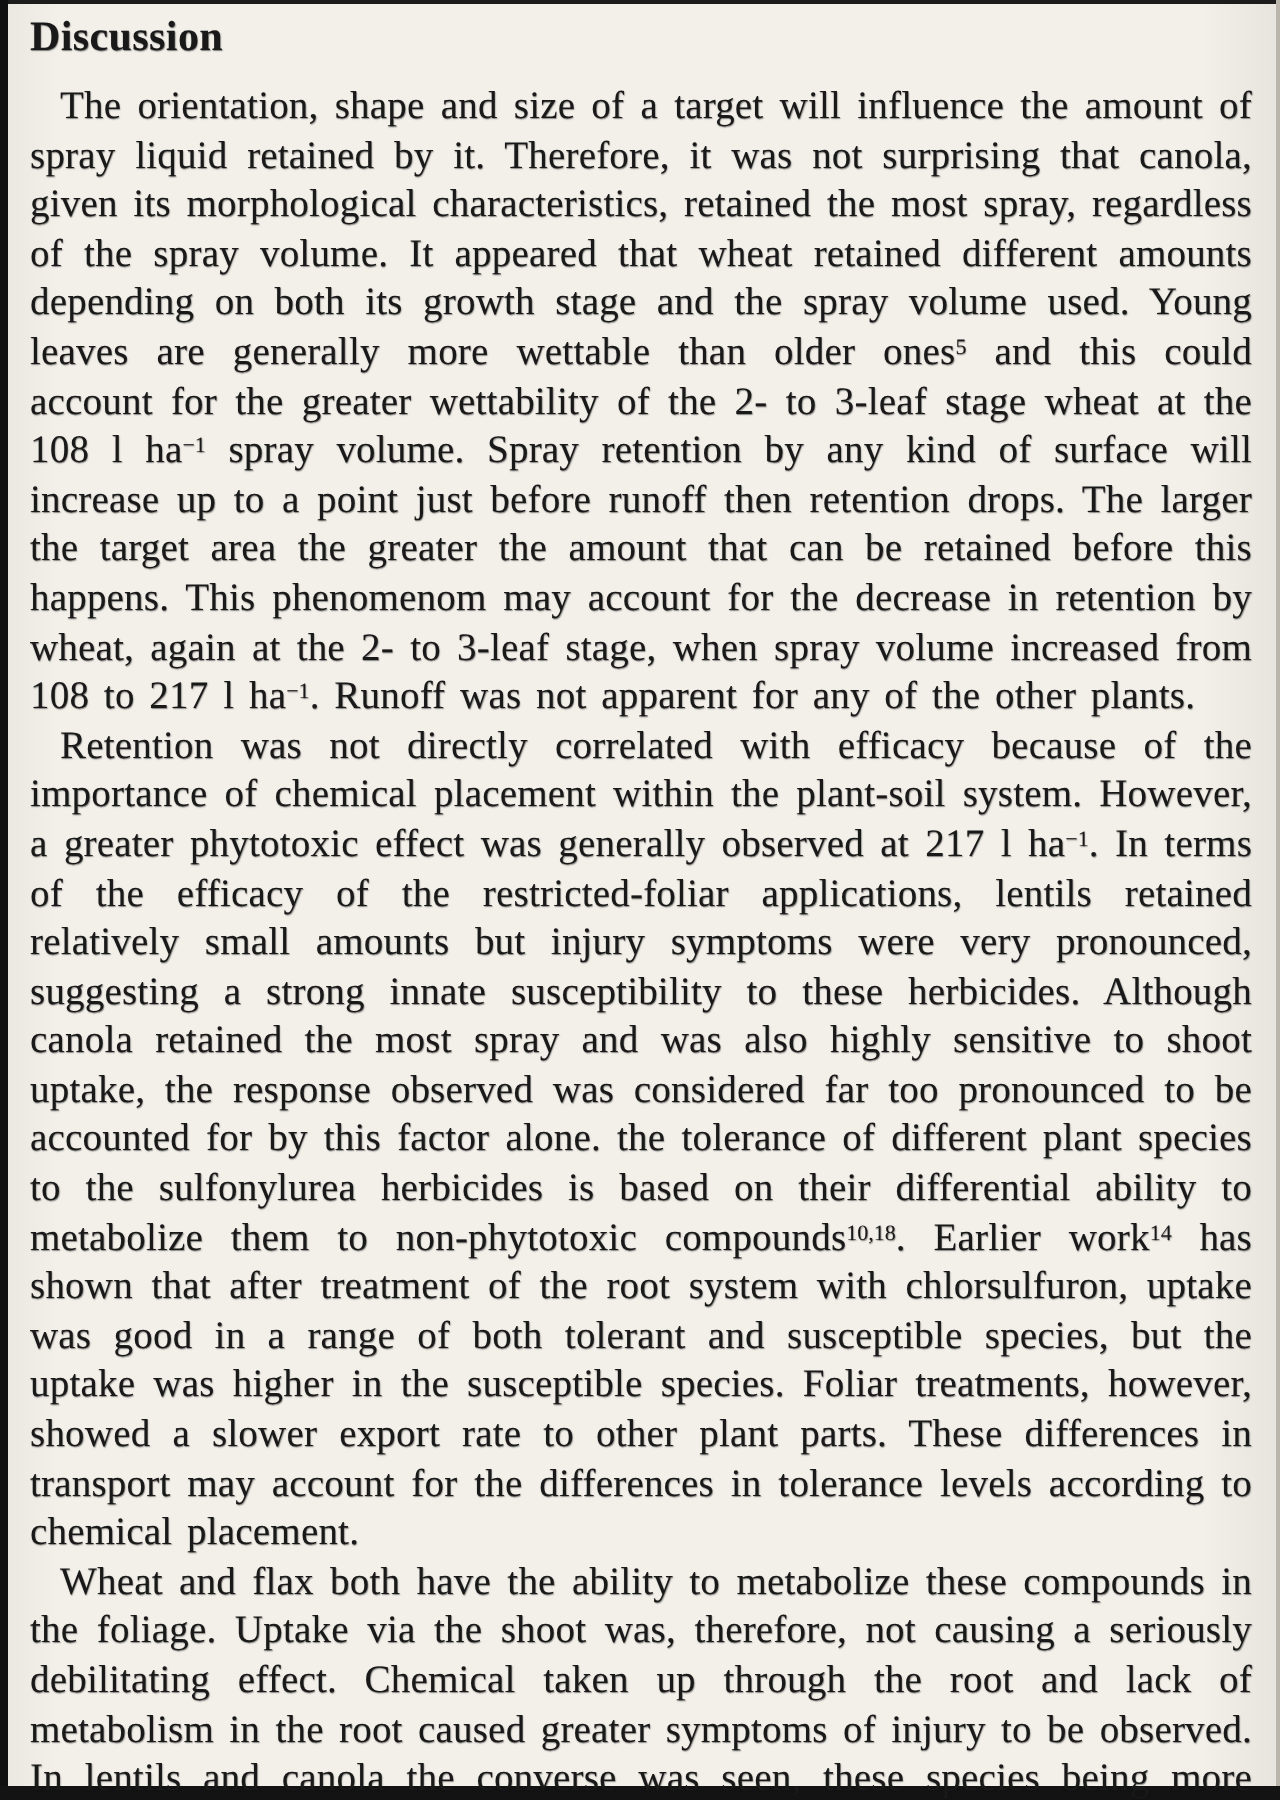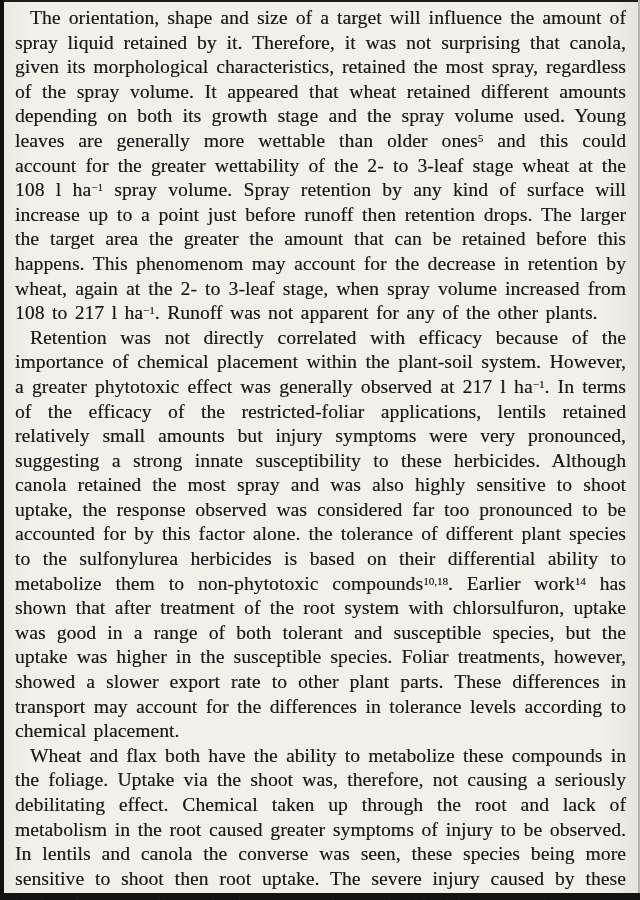--- a/index.html
+++ b/index.html
@@ -60,20 +60,21 @@
 <body>
 
 <div class="page" style="background: rgb(243, 240, 234); color: rgb(25, 25, 25);">
   <div class="scan-tint"></div>
   <div class="edge-top"></div>
   <div class="edge-left"></div>
   <div class="edge-right"></div>
   <div class="edge-bottom"></div>
 
   <div class="content">
+    <h1 class="heading">Discussion</h1>
     <div>
         <p class="para"><span>The orientation, shape and size of a target will influence the amount of spray liquid retained by it. Therefore, it was not surprising that canola, given its morphological characteristics, retained the most spray, regardless of the spray volume. It appeared that wheat retained different amounts depending on both its growth stage and the spray volume used. Young leaves are generally more wettable than older ones</span><sup>5</sup><span> and this could account for the greater wettability of the 2- to 3-leaf stage wheat at the 108 l ha</span><sup>−1</sup><span> spray volume. Spray retention by any kind of surface will increase up to a point just before runoff then retention drops. The larger the target area the greater the amount that can be retained before this happens. This phenomenom may account for the decrease in retention by wheat, again at the 2- to 3-leaf stage, when spray volume increased from 108 to 217 l ha</span><sup>−1</sup><span>. Runoff was not apparent for any of the other plants.</span></p>
         <p class="para"><span>Retention was not directly correlated with efficacy because of the importance of chemical placement within the plant-soil system. However, a greater phytotoxic effect was generally observed at 217 l ha</span><sup>−1</sup><span>. In terms of the efficacy of the restricted-foliar applications, lentils retained relatively small amounts but injury symptoms were very pronounced, suggesting a strong innate susceptibility to these herbicides. Although canola retained the most spray and was also highly sensitive to shoot uptake, the response observed was considered far too pronounced to be accounted for by this factor alone. the tolerance of different plant species to the sulfonylurea herbicides is based on their differential ability to metabolize them to non-phytotoxic compounds</span><sup>10,18</sup><span>. Earlier work</span><sup>14</sup><span> has shown that after treatment of the root system with chlorsulfuron, uptake was good in a range of both tolerant and susceptible species, but the uptake was higher in the susceptible species. Foliar treatments, however, showed a slower export rate to other plant parts. These differences in transport may account for the differences in tolerance levels according to chemical placement.</span></p>
         <p class="para"><span>Wheat and flax both have the ability to metabolize these compounds in the foliage. Uptake via the shoot was, therefore, not causing a seriously debilitating effect. Chemical taken up through the root and lack of metabolism in the root caused greater symptoms of injury to be observed. In lentils and canola the converse was seen, these species being more sensitive to shoot then root uptake. The severe injury caused by these herbicides, regardless of placement, shows that lentils or canola are not well adapted for detoxification of these compounds. Injury to lentils and canola was more severe after shoot than root uptake as the chemicals</span></p>
       </div>
   </div>
 
 </div>
 
 </body></html>

